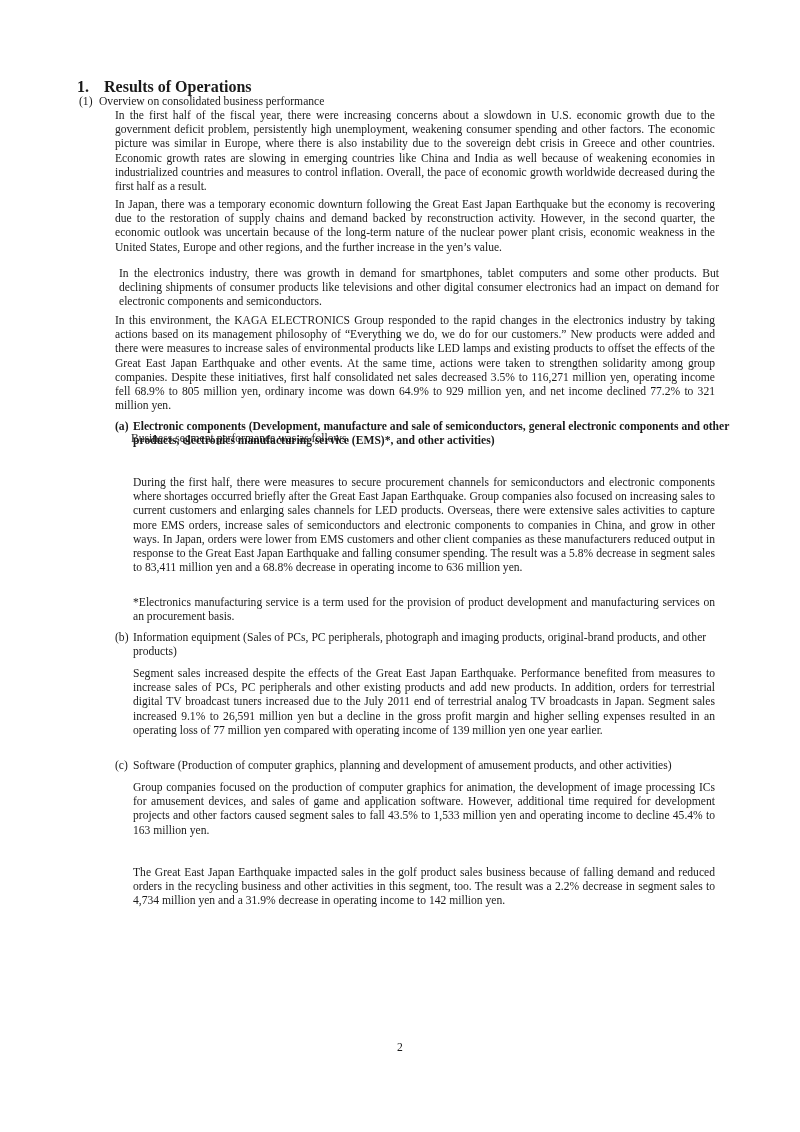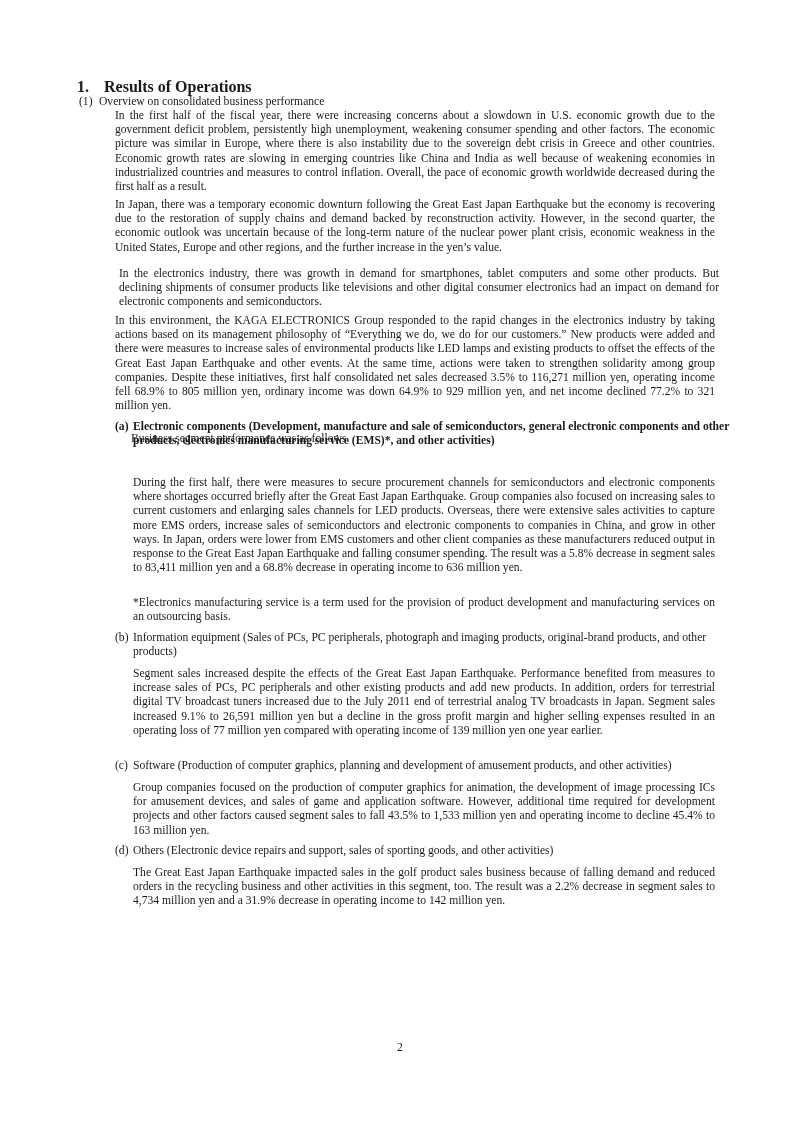--- a/index.html
+++ b/index.html
@@ -86,31 +86,28 @@
   <p class="block" style="top:95px; margin:14px 0 0 0;">In the first half of the fiscal year, there were increasing concerns about a slowdown in U.S. economic growth due to the government deficit problem, persistently high unemployment, weakening consumer spending and other factors. The economic picture was similar in Europe, where there is also instability due to the sovereign debt crisis in Greece and other countries. Economic growth rates are slowing in emerging countries like China and India as well because of weakening economies in industrialized countries and measures to control inflation. Overall, the pace of economic growth worldwide decreased during the first half as a result.</p>
   <p class="block" style="top:198px; margin:0;">In Japan, there was a temporary economic downturn following the Great East Japan Earthquake but the economy is recovering due to the restoration of supply chains and demand backed by reconstruction activity. However, in the second quarter, the economic outlook was uncertain because of the long-term nature of the nuclear power plant crisis, economic weakness in the United States, Europe and other regions, and the further increase in the yen’s value.</p>
   <p class="block" style="top:263px; margin:4px;">In the electronics industry, there was growth in demand for smartphones, tablet computers and some other products. But declining shipments of consumer products like televisions and other digital consumer electronics had an impact on demand for electronic components and semiconductors.</p>
   <p class="block" style="top:314px; margin:0;">In this environment, the KAGA ELECTRONICS Group responded to the rapid changes in the electronics industry by taking actions based on its management philosophy of “Everything we do, we do for our customers.” New products were added and there were measures to increase sales of environmental products like LED lamps and existing products to offset the effects of the Great East Japan Earthquake and other events. At the same time, actions were taken to strengthen solidarity among group companies. Despite these initiatives, first half consolidated net sales decreased 3.5% to 116,271 million yen, operating income fell 68.9% to 805 million yen, ordinary income was down 64.9% to 929 million yen, and net income declined 77.2% to 321 million yen.</p>
   <p class="block" style="top:416px; margin:16px;">Business segment performance was as follows.</p>
 
   <div class="seg-head" style="top:420px;font-weight:bold;">
     <span class="lbl">(a)</span><span>Electronic components (Development, manufacture and sale of semiconductors, general electronic components and other products, electronics manufacturing service (EMS)*, and other activities)</span>
   </div>
   <p class="seg-body" style="top:476px; margin:0;">During the first half, there were measures to secure procurement channels for semiconductors and electronic components where shortages occurred briefly after the Great East Japan Earthquake. Group companies also focused on increasing sales to current customers and enlarging sales channels for LED products. Overseas, there were extensive sales activities to capture more EMS orders, increase sales of semiconductors and electronic components to companies in China, and grow in other ways. In Japan, orders were lower from EMS customers and other client companies as these manufacturers reduced output in response to the Great East Japan Earthquake and falling consumer spending. The result was a 5.8% decrease in segment sales to 83,411 million yen and a 68.8% decrease in operating income to 636 million yen.</p>
-  <p class="seg-body" style="top:596px; margin:0;">*Electronics manufacturing service is a term used for the provision of product development and manufacturing services on an outsourcing basis.</p>
+  <p class="seg-body" style="top:596px; margin:0;">*Electronics manufacturing service is a term used for the provision of product development and manufacturing services on an procurement basis.</p>
 
   <div class="seg-head" style="top:631px;">
     <span class="lbl">(b)</span><span>Information equipment (Sales of PCs, PC peripherals, photograph and imaging products, original-brand products, and other products)</span>
   </div>
   <p class="seg-body" style="top:667px; margin:0;">Segment sales increased despite the effects of the Great East Japan Earthquake. Performance benefited from measures to increase sales of PCs, PC peripherals and other existing products and add new products. In addition, orders for terrestrial digital TV broadcast tuners increased due to the July 2011 end of terrestrial analog TV broadcasts in Japan. Segment sales increased 9.1% to 26,591 million yen but a decline in the gross profit margin and higher selling expenses resulted in an operating loss of 77 million yen compared with operating income of 139 million yen one year earlier.</p>
 
   <div class="seg-head" style="top:759px;">
     <span class="lbl">(c)</span><span>Software (Production of computer graphics, planning and development of amusement products, and other activities)</span>
   </div>
   <p class="seg-body" style="top:781px; margin:0;">Group companies focused on the production of computer graphics for animation, the development of image processing ICs for amusement devices, and sales of game and application software. However, additional time required for development projects and other factors caused segment sales to fall 43.5% to 1,533 million yen and operating income to decline 45.4% to 163 million yen.</p>
 
-  <div class="seg-head" style="top:844px;">
-    <span class="lbl">(d)</span><span>Others (Electronic device repairs and support, sales of sporting goods, and other activities)</span>
-  </div>
   <p class="seg-body" style="top:866px; margin:0;">The Great East Japan Earthquake impacted sales in the golf product sales business because of falling demand and reduced orders in the recycling business and other activities in this segment, too. The result was a 2.2% decrease in segment sales to 4,734 million yen and a 31.9% decrease in operating income to 142 million yen.</p>
 
   <div class="page-num">2</div>
 </div>
 
 </body></html>

